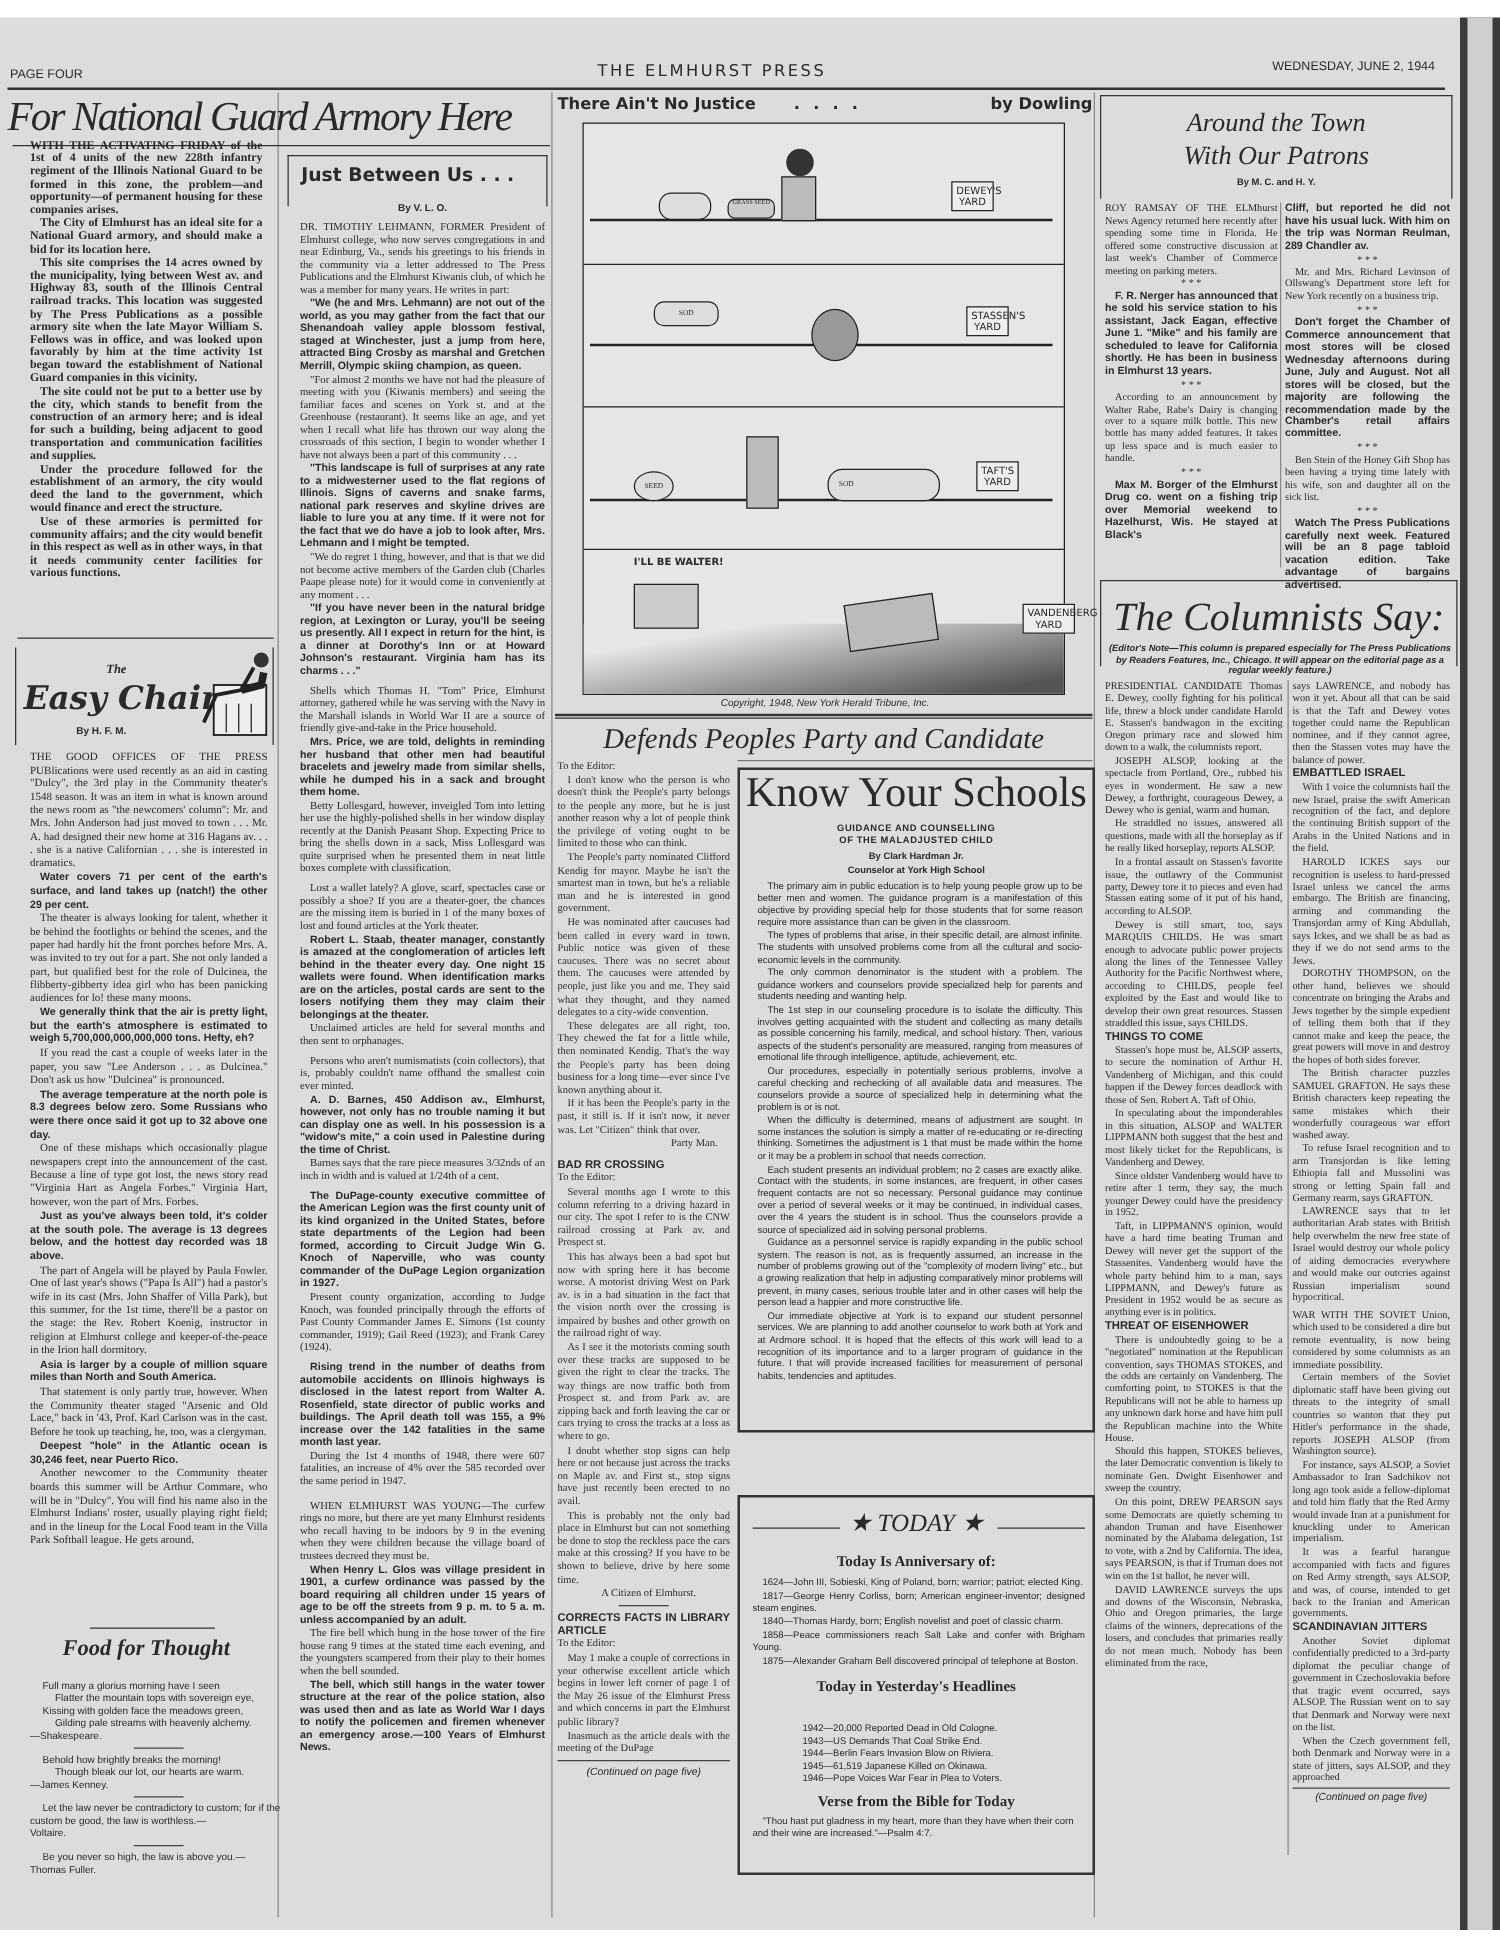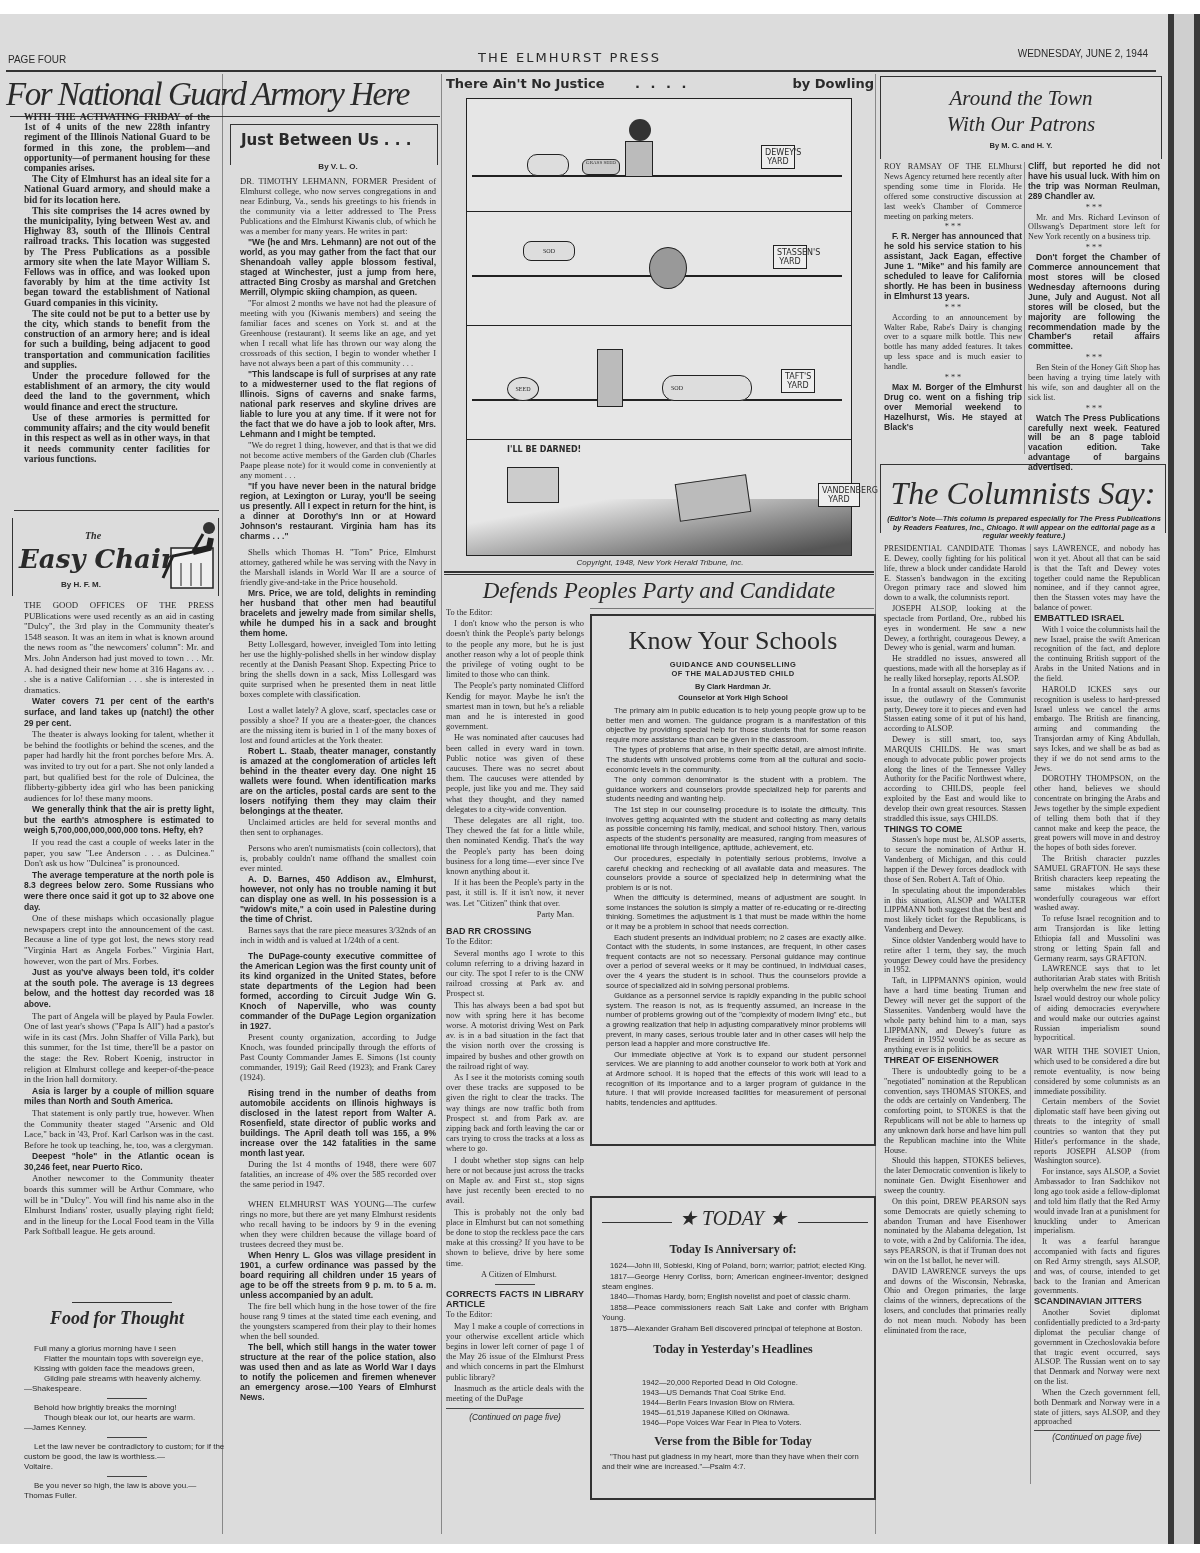--- a/index.html
+++ b/index.html
@@ -159,21 +159,21 @@
     <div class="sign" style="left:306px;top:34px;width:26px;">STASSEN'S YARD</div>
   </div>
   <div class="panel" style="top:226px;height:114px;">
     <div style="position:absolute;left:5px;top:74px;width:370px;height:2px;background:#222;"></div>
     <div style="position:absolute;left:40px;top:52px;width:30px;height:22px;border:1.5px solid #222;border-radius:50%;background:#ddd;font-size:6px;text-align:center;line-height:22px;">SEED</div>
     <div style="position:absolute;left:195px;top:50px;width:80px;height:24px;border:1.5px solid #222;border-radius:12px;background:#ddd;font-size:6px;line-height:24px;padding-left:8px;">SOD</div>
     <div style="position:absolute;left:130px;top:24px;width:24px;height:56px;background:#bbb;border:1.5px solid #222;"></div>
     <div class="sign" style="left:314px;top:44px;width:26px;">TAFT'S YARD</div>
   </div>
   <div style="position:absolute;left:0;top:340px;width:100%;height:116px;">
-    <div style="position:absolute;left:40px;top:6px;font-family:'DejaVu Sans',sans-serif;font-size:8px;font-weight:bold;">I'LL BE DARNED!</div>
+    <div style="position:absolute;left:40px;top:6px;font-family:'DejaVu Sans',sans-serif;font-size:8px;font-weight:bold;">I'LL BE WALTER!</div>
     <div style="position:absolute;left:0;top:60px;width:100%;height:56px;background:linear-gradient(170deg,#e6e6e6 20%,#555 90%);"></div>
     <div style="position:absolute;left:40px;top:28px;width:50px;height:34px;background:#ccc;border:1.5px solid #222;"></div>
     <div style="position:absolute;left:210px;top:40px;width:70px;height:36px;background:#bbb;border:1.5px solid #222;transform:rotate(-8deg);"></div>
     <div class="sign" style="left:318px;top:44px;width:34px;margin-left:33px;">VANDENBERG YARD</div>
   </div>
 </div>
 <div style="position:absolute;left:446px;top:558px;width:428px;text-align:center;font-style:italic;font-family:'Liberation Sans',sans-serif;font-size:8px;">Copyright, 1948, New York Herald Tribune, Inc.</div>
 <div class="rule" style="left:444px;top:571px;width:430px;height:2px;"></div>
 <div class="rule" style="left:444px;top:574px;width:430px;height:1px;"></div>
 
@@ -198,21 +198,21 @@
   <p style="text-align:center">A Citizen of Elmhurst.</p>
   <div class="hr-short"></div>
   <p style="text-indent:0" class="smallhead">CORRECTS FACTS IN LIBRARY ARTICLE</p>
   <p style="text-indent:0">To the Editor:</p>
   <p>May 1 make a couple of corrections in your otherwise excellent article which begins in lower left corner of page 1 of the May 26 issue of the Elmhurst Press and which concerns in part the Elmhurst public library?</p>
   <p>Inasmuch as the article deals with the meeting of the DuPage</p>
   <div style="border-top:1px solid #444;margin-top:4px;padding-top:3px;text-align:center;font-style:italic;font-family:'Liberation Sans',sans-serif;">(Continued on page five)</div>
 </div>
 
 <div class="boxed" style="left:590px;top:614px;width:282px;height:528px;border-width:2px;">
-  <div style="text-align:center;font-family:'Liberation Serif',serif;font-size:26px;margin-top:10px;">Know Your Schools</div>
+  <div style="text-align:center;font-family:'Liberation Serif',serif;font-size:34px;">Know Your Schools</div>
   <div style="text-align:center;font-family:'Liberation Sans',sans-serif;font-weight:bold;font-size:7.5px;margin-top:4px;letter-spacing:0.5px;">GUIDANCE AND COUNSELLING</div>
   <div style="text-align:center;font-family:'Liberation Sans',sans-serif;font-weight:bold;font-size:7.5px;letter-spacing:0.5px;">OF THE MALADJUSTED CHILD</div>
   <div style="text-align:center;font-family:'Liberation Sans',sans-serif;font-weight:bold;font-size:7.5px;margin-top:4px;">By Clark Hardman Jr.</div>
   <div style="text-align:center;font-family:'Liberation Sans',sans-serif;font-weight:bold;font-size:7.5px;margin-top:2px;">Counselor at York High School</div>
   <div class="col" style="position:relative;margin:4px 8px 0 14px;font-family:'Liberation Sans',sans-serif;font-size:7.6px;line-height:9.6px;">
     <p>The primary aim in public education is to help young people grow up to be better men and women. The guidance program is a manifestation of this objective by providing special help for those students that for some reason require more assistance than can be given in the classroom.</p>
     <p>The types of problems that arise, in their specific detail, are almost infinite. The students with unsolved problems come from all the cultural and socio-economic levels in the community.</p>
     <p>The only common denominator is the student with a problem. The guidance workers and counselors provide specialized help for parents and students needing and wanting help.</p>
     <p>The 1st step in our counseling procedure is to isolate the difficulty. This involves getting acquainted with the student and collecting as many details as possible concerning his family, medical, and school history. Then, various aspects of the student's personality are measured, ranging from measures of emotional life through intelligence, aptitude, achievement, etc.</p>
     <p>Our procedures, especially in potentially serious problems, involve a careful checking and rechecking of all available data and measures. The counselors provide a source of specialized help in determining what the problem is or is not.</p>

